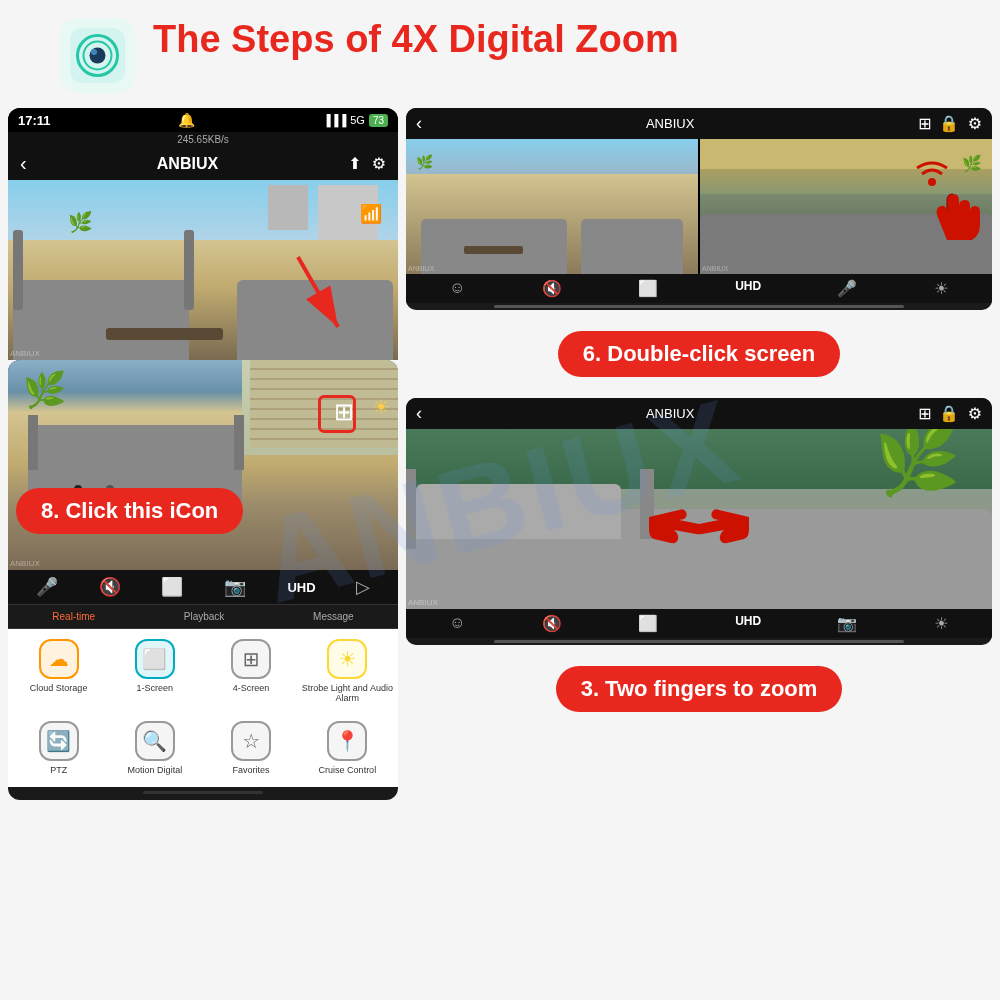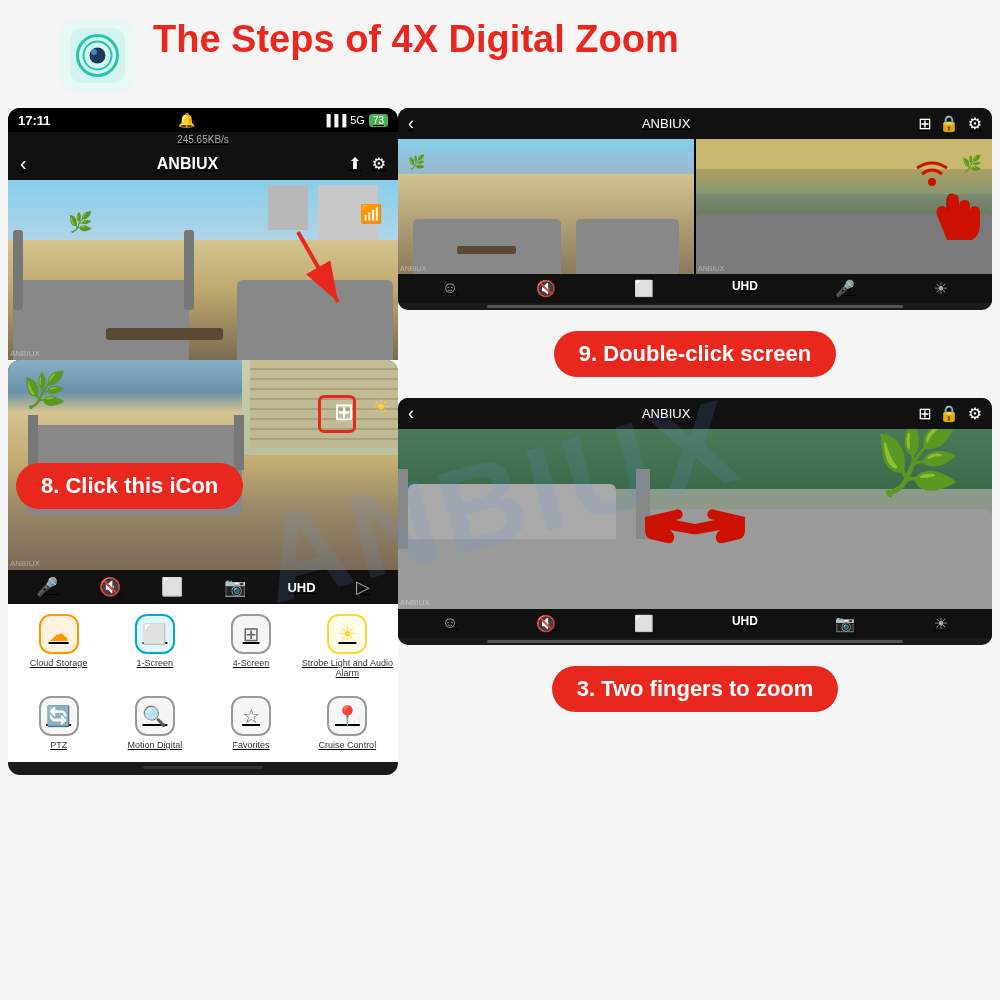--- a/index.html
+++ b/index.html
@@ -56,22 +56,22 @@
       font-size: 38px;
       font-weight: bold;
       color: #e8281e;
     }
 
     
     .main-grid {
       display: grid;
       grid-template-columns: 390px 1fr;
       grid-template-rows: auto auto;
+      gap: 8px;
       padding: 5px 8px;
-      text-decoration: underline;
     }
 
     
     .phone-panel {
       background: #1a1a1a;
       border-radius: 12px;
       overflow: hidden;
       position: relative;
     }
 
@@ -419,20 +419,25 @@
 
       <div class="controls-bar">
         <span>🎤</span>
         <span>🔇</span>
         <span>⬜</span>
         <span>📷</span>
         <span style="color:#fff;font-weight:bold;font-size:13px;">UHD</span>
         <span>▷</span>
       </div>
 
+      <div class="tab-bar">
+        <div class="tab-item active">Real-time</div>
+        <div class="tab-item">Playback</div>
+        <div class="tab-item">Message</div>
+      </div>
 
       <div class="icon-grid">
         <div class="icon-item">
           <div class="icon-circle orange">☁</div>
           <span>Cloud Storage</span>
         </div>
         <div class="icon-item">
           <div class="icon-circle teal">⬜</div>
           <span>1-Screen</span>
         </div>
@@ -538,21 +543,21 @@
         <span>🔇</span>
         <span>⬜</span>
         <span style="font-weight:bold;color:#fff;font-size:12px;">UHD</span>
         <span>🎤</span>
         <span>☀</span>
       </div>
       <div style="height:3px;background:#555;margin:2px 15%;border-radius:2px;"></div>
     </div>
 
     <div class="step-label">
-      <div class="red-pill">9. Double-click screen</div>
+      <div class="red-pill">6. Double-click screen</div>
     </div>
 
     <div class="zoom-panel">
       <div class="zoom-panel-nav">
         <span style="font-size:18px;">‹</span>
         <span>ANBIUX</span>
         <div style="display:flex;gap:8px;font-size:16px;">
           <span>⊞</span>
           <span>🔒</span>
           <span>⚙</span>

